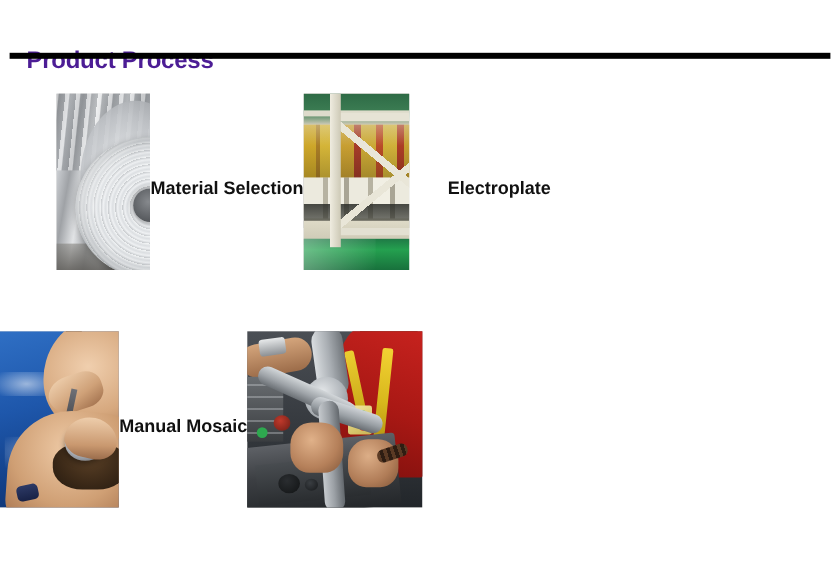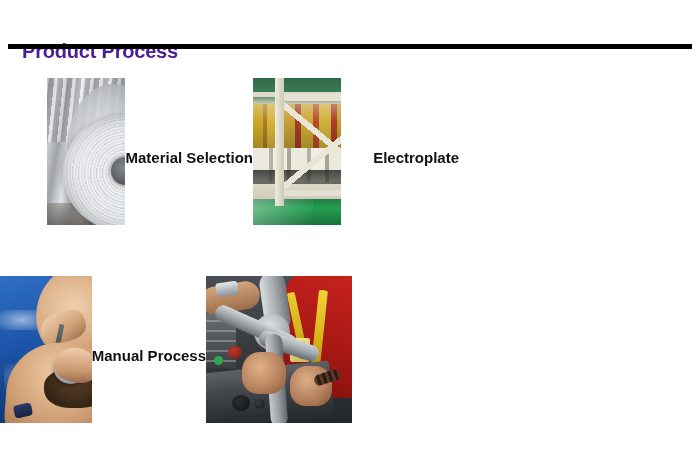--- a/index.html
+++ b/index.html
@@ -560,21 +560,21 @@
         <div class="mm-tool"></div>
         <div class="mm-hand-top"></div>
         <div class="mm-finger-top"></div>
         <div class="mm-tool-tip"></div>
         <div class="mm-hand-bottom"></div>
         <div class="mm-holder"></div>
         <div class="mm-piece"></div>
         <div class="mm-thumb"></div>
         <div class="mm-ring"></div>
       </div>
-      <div class="process-label">Manual Process</div>
+      <div class="process-label">Manual Mosaic</div>
     </div>
 
     <div class="process-cell col-3">
       <div class="thumb">
         <div class="qt-bg"></div>
         <div class="qt-head"></div>
         <div class="qt-neck"></div>
         <div class="qt-person"></div>
         <div class="qt-lanyard"></div>
         <div class="qt-lanyard2"></div>

